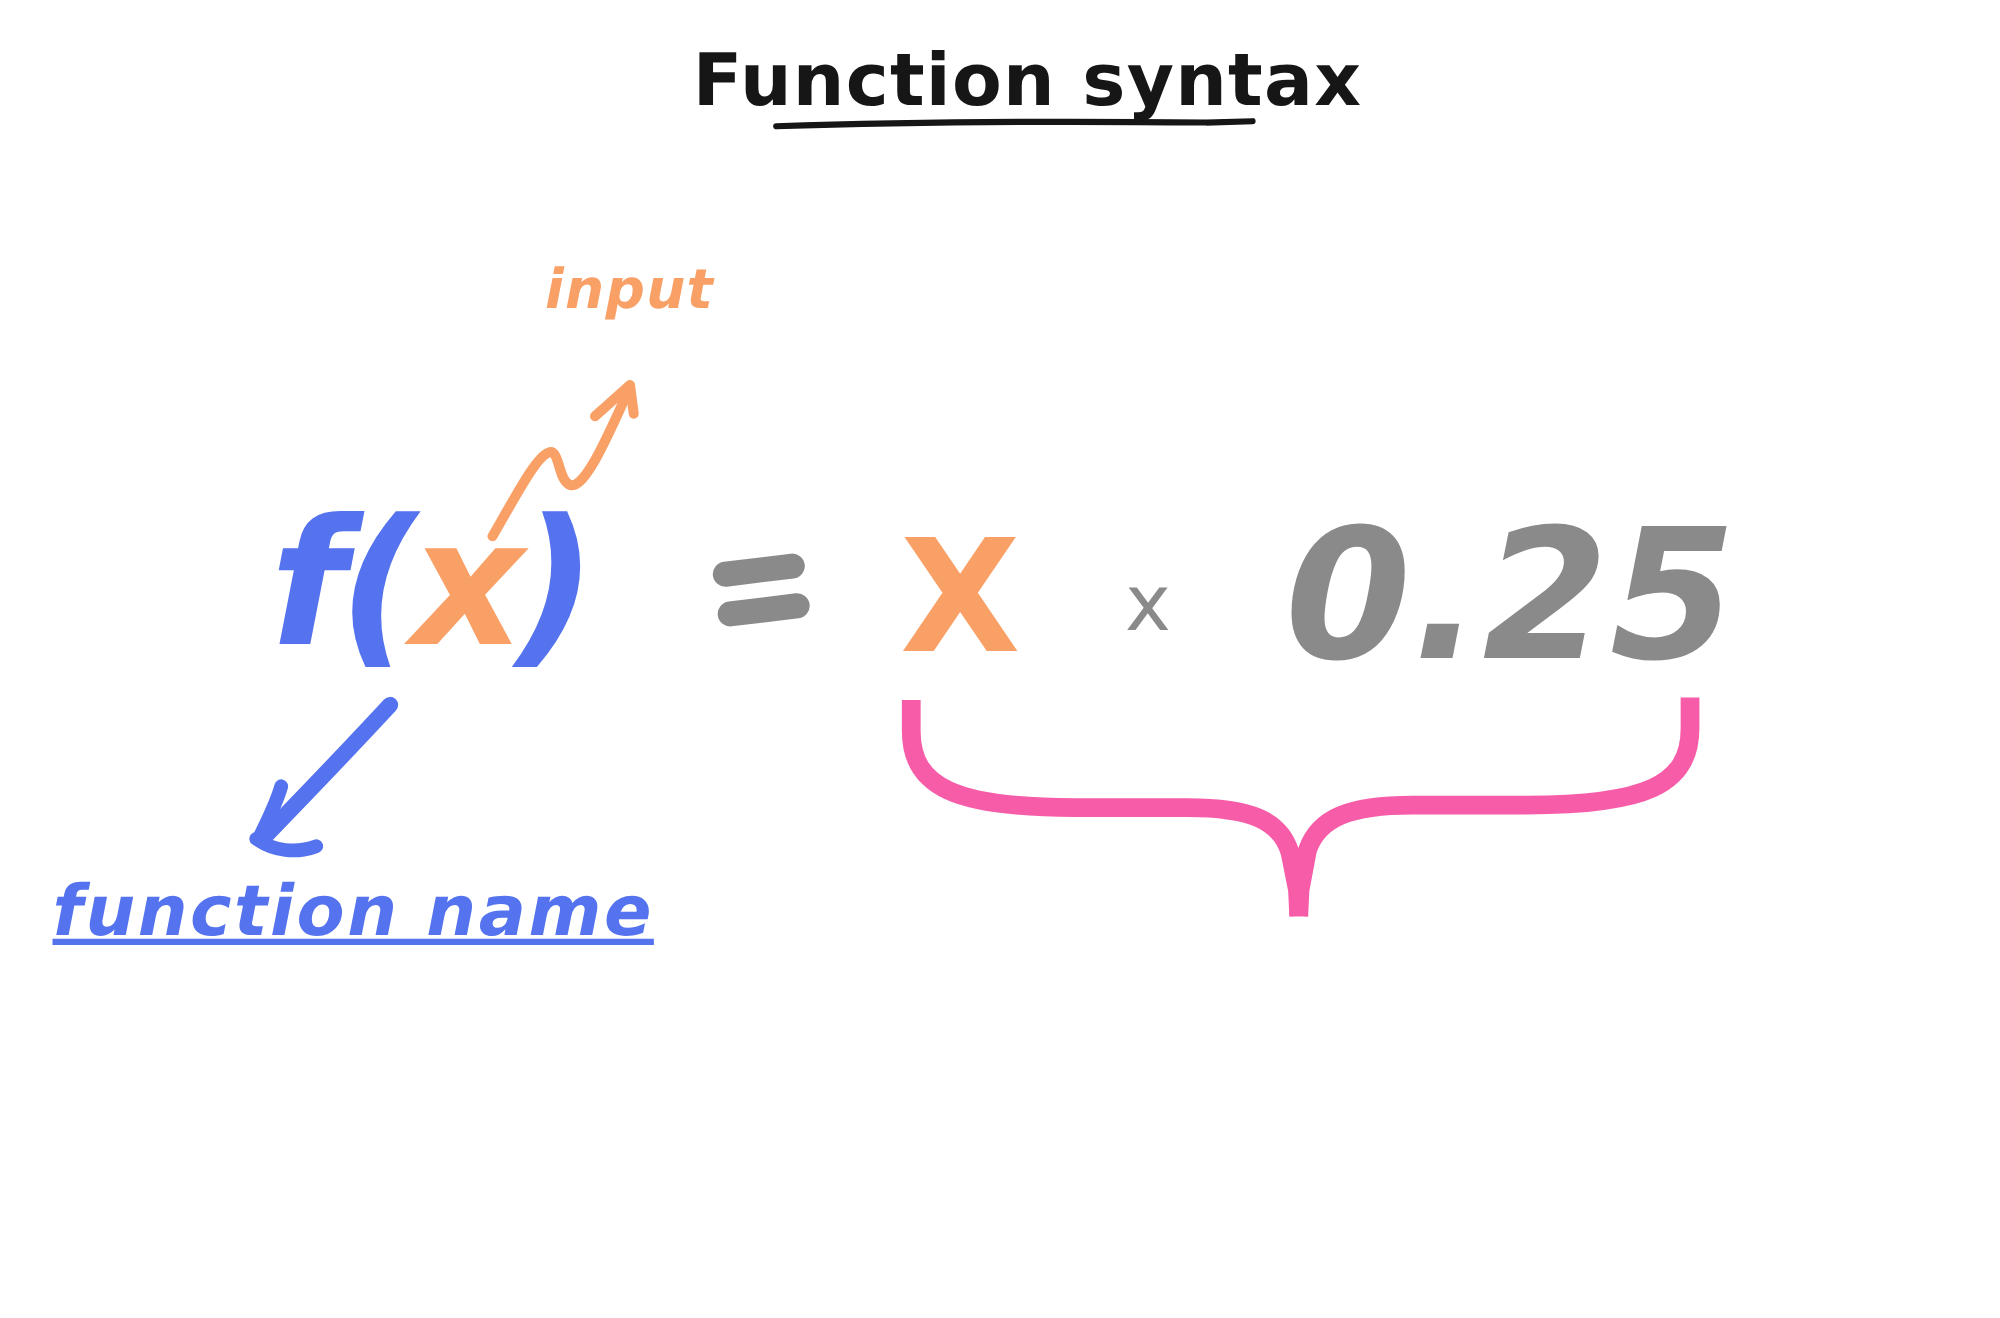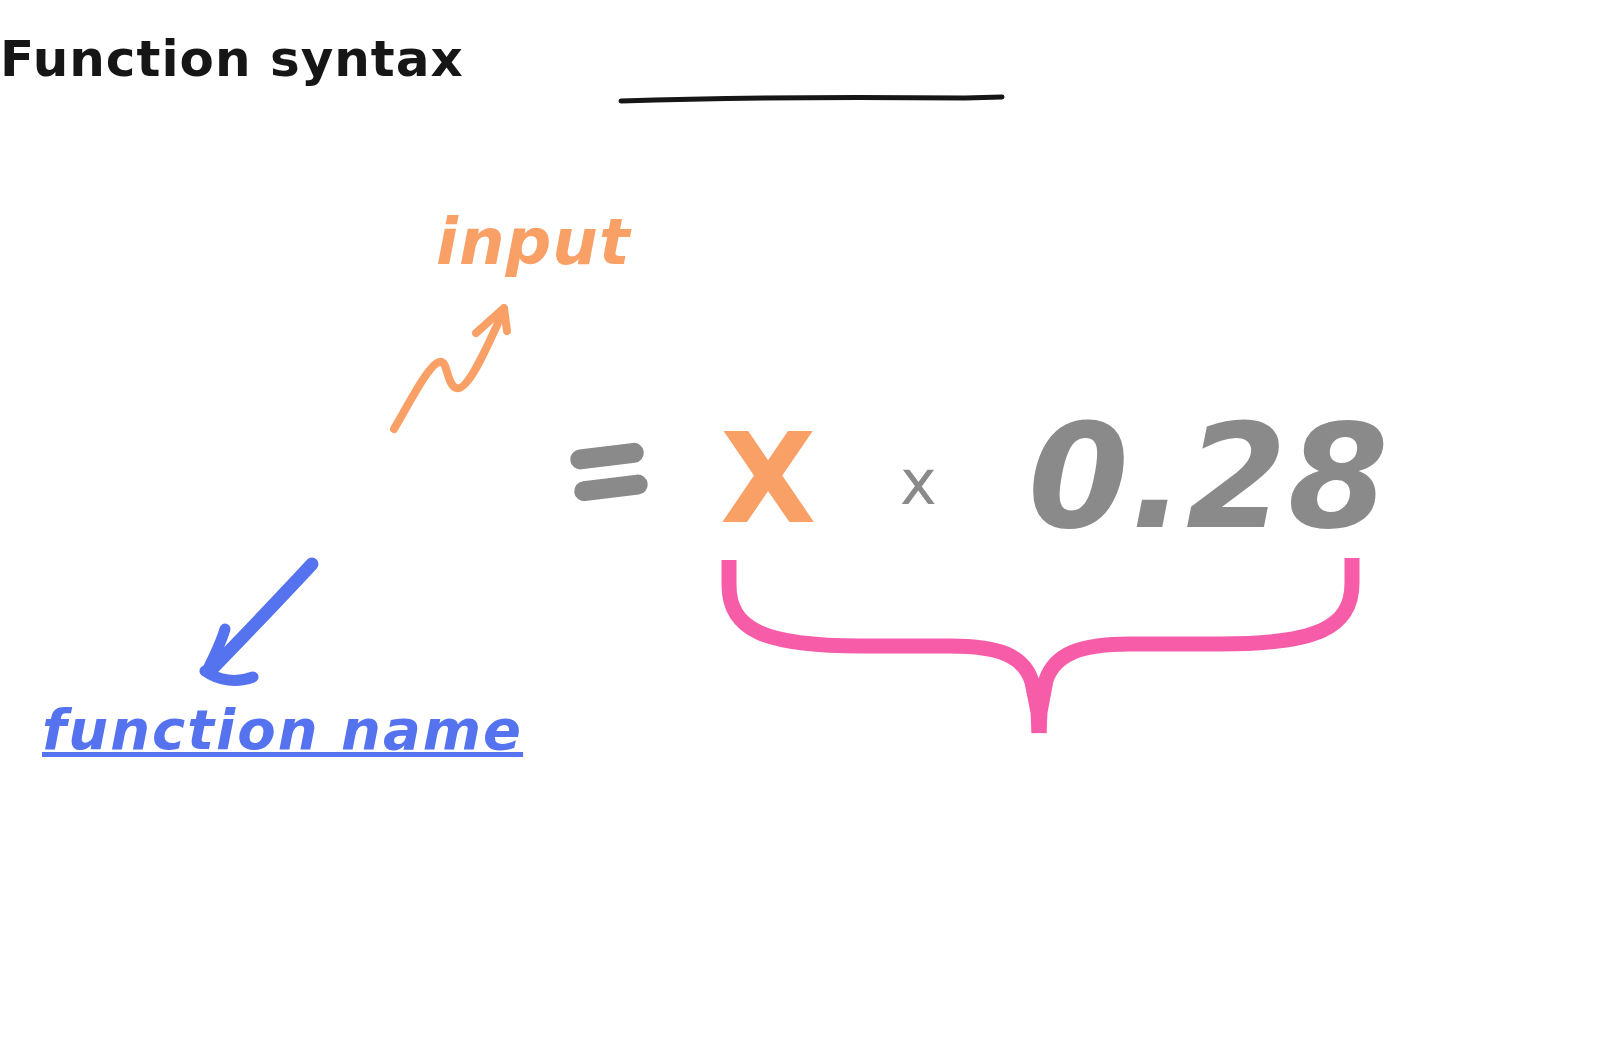--- a/index.html
+++ b/index.html
@@ -12,27 +12,28 @@
     width:1600px;height:1054px;
     background:#ffffff;
     overflow:hidden;
     font-family:"DejaVu Sans", sans-serif;
   }
   .abs{position:absolute;}
   svg.overlay{position:absolute;left:0;top:0;width:1600px;height:1054px;pointer-events:none;}
 
   .title{
     left:0; right:0; top:30px;
-    text-align:left;
-    font-size:50px; font-weight:bold; letter-spacing:1px;
+    text-align:center;
+    font-size:58px; font-weight:bold; letter-spacing:1px;
     color:var(--ink);
+    padding-left:44px;
   }
 
   .label{font-weight:bold; font-style:italic; line-height:1;}
-  .label.input-l{left:436px; top:210px; font-size:64px; color:var(--orange); letter-spacing:1px;}
+  .label.input-l{left:436px; top:210px; font-size:44px; color:var(--orange); letter-spacing:1px;}
   .label.fname-l{left:42px; top:702px; font-size:56px; color:var(--blue); letter-spacing:2px;text-decoration:underline;}
   .label.output-l{left:975px; top:756px; font-size:52px; color:var(--pink); letter-spacing:2px;}
 
   .fx{
     left:216px; top:398px;
     font-size:140px; font-weight:bold; font-style:italic;
     line-height:1; letter-spacing:-6px; white-space:nowrap;
   }
   .fx .blue{color:var(--blue);}
   .fx .orange{color:var(--orange);}
@@ -85,24 +86,27 @@
       <path d="M 729 560 L 729 585 C 729 630 765 646 860 646 L 950 646 C 1000 646 1024 656 1032 682 L 1038 712 L 1039 733"></path>
       <path d="M 1352 558 L 1352 583 C 1352 628 1316 644 1221 644 L 1130 644 C 1080 644 1055 654 1046 680 L 1040 712 L 1039 733"></path>
     </g>
   </svg>
 
   <div class="abs title">Function syntax</div>
 
   <div class="abs label input-l">input</div>
   <div class="abs label fname-l">function name</div>
 
+  <div class="abs fx">
+    <span class="blue">f(</span><span class="orange">x</span><span class="blue">)</span>
+  </div>
 
   <div class="abs eq">
     <span class="sr">=</span>
     <div class="bar"></div>
     <div class="bar"></div>
   </div>
 
   <div class="abs xbig">x</div>
   <div class="abs xmul">x</div>
-  <div class="abs coef">0.28</div>
+  <div class="abs coef">0.25</div>
 
 </div>
 
 </body></html>

